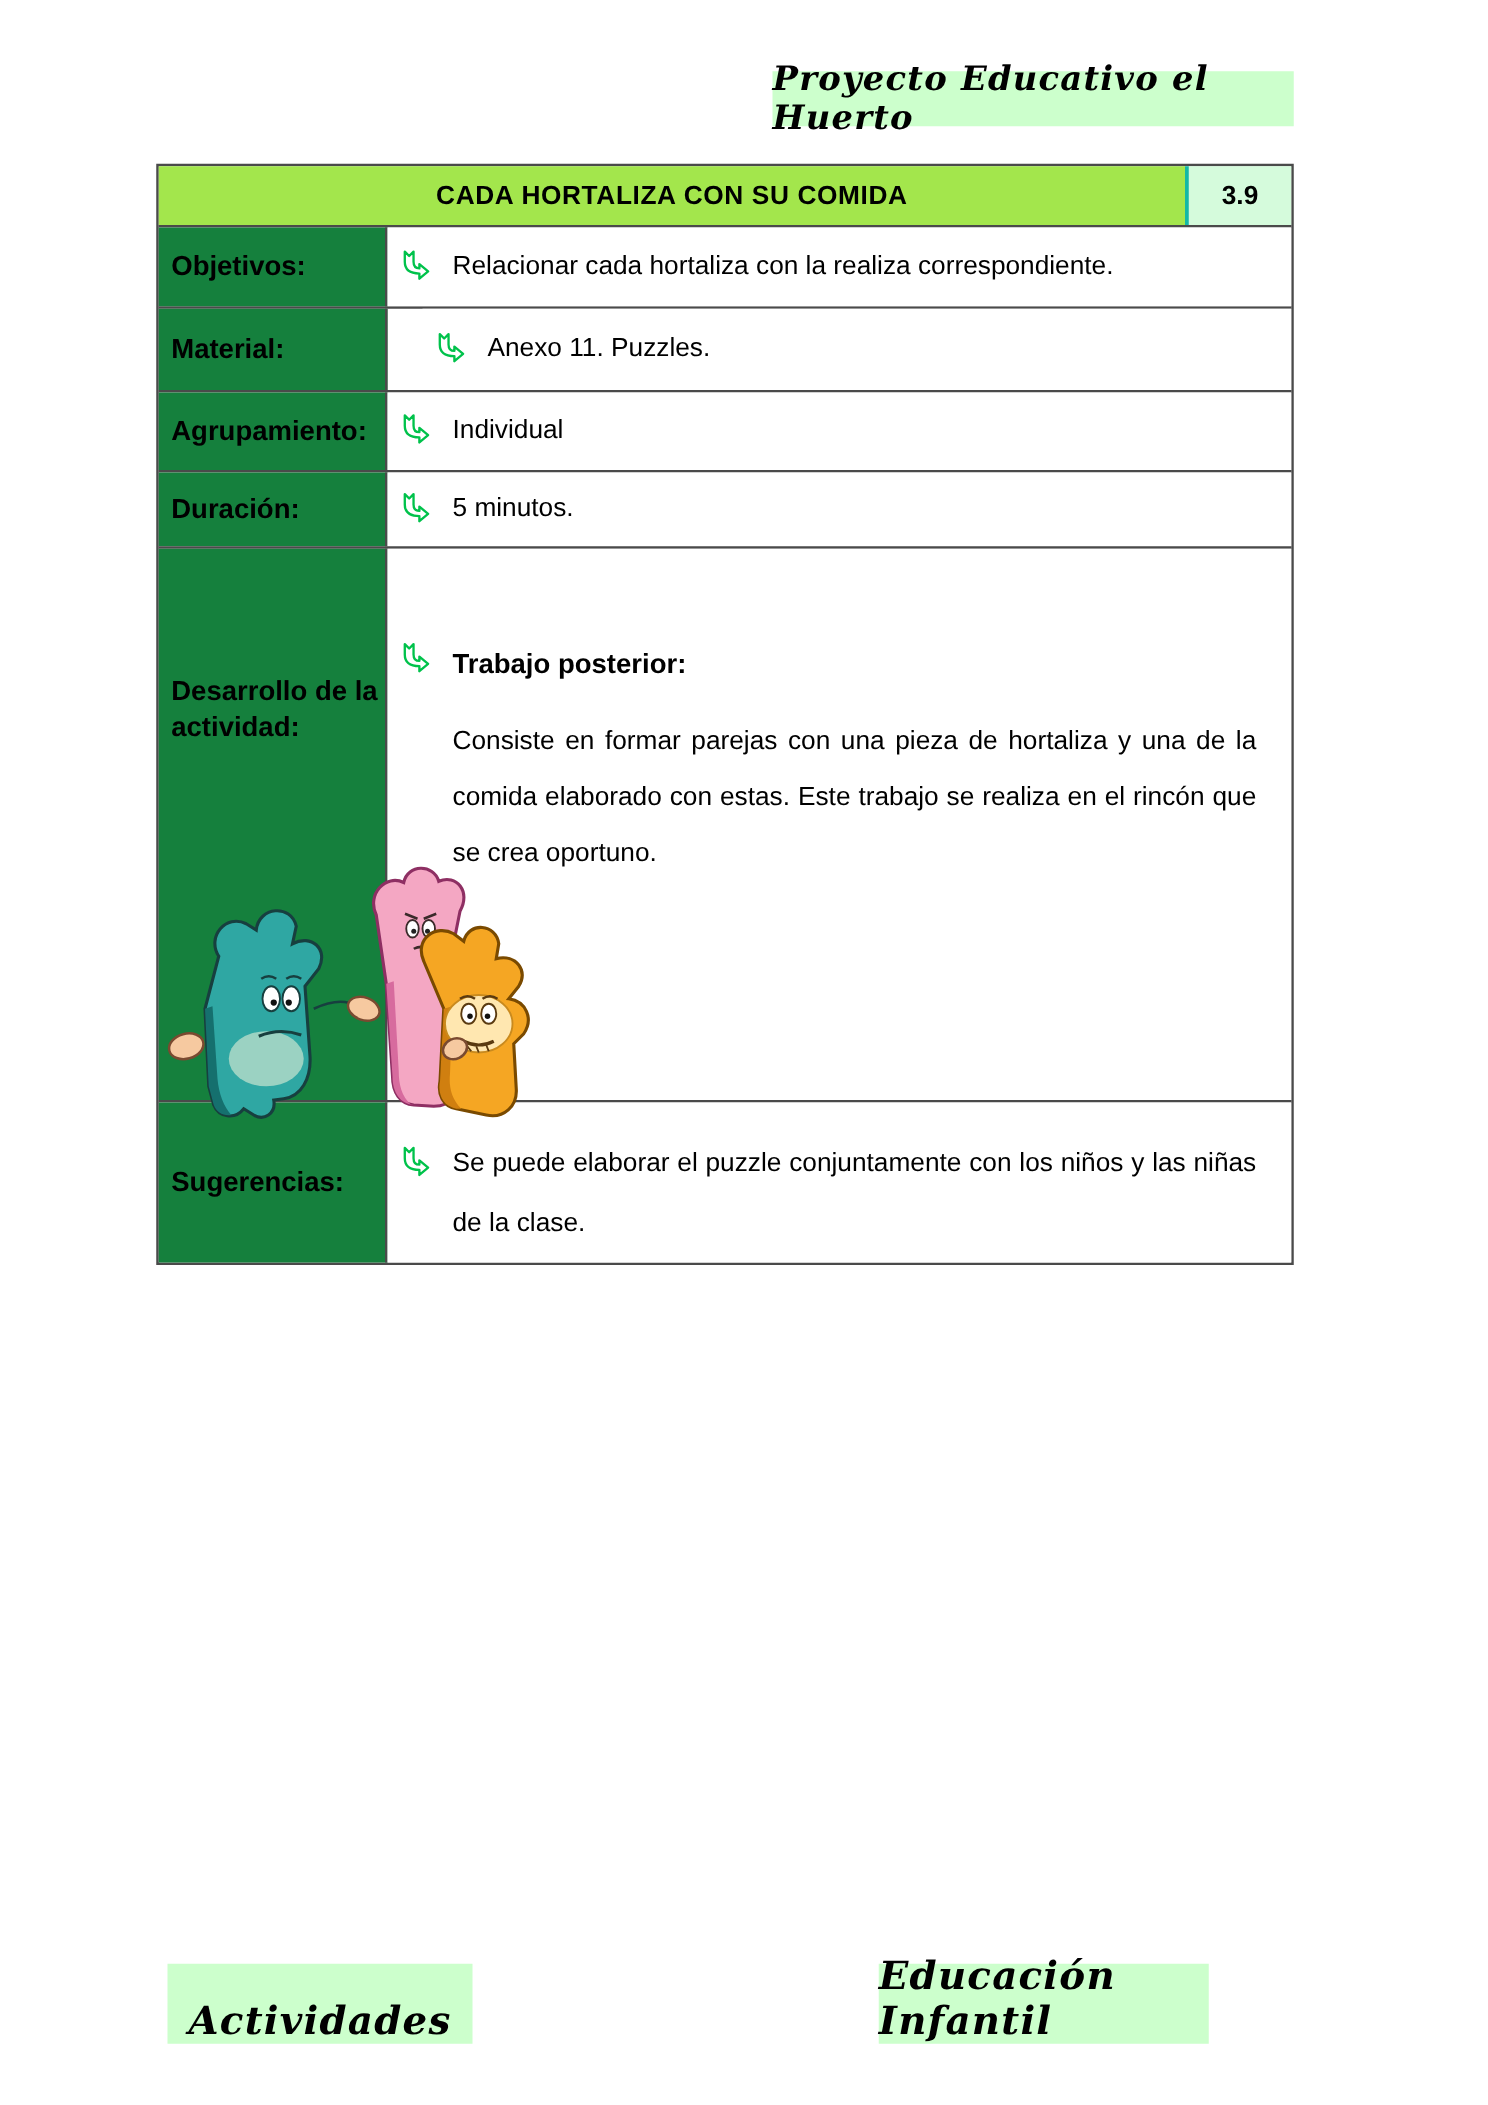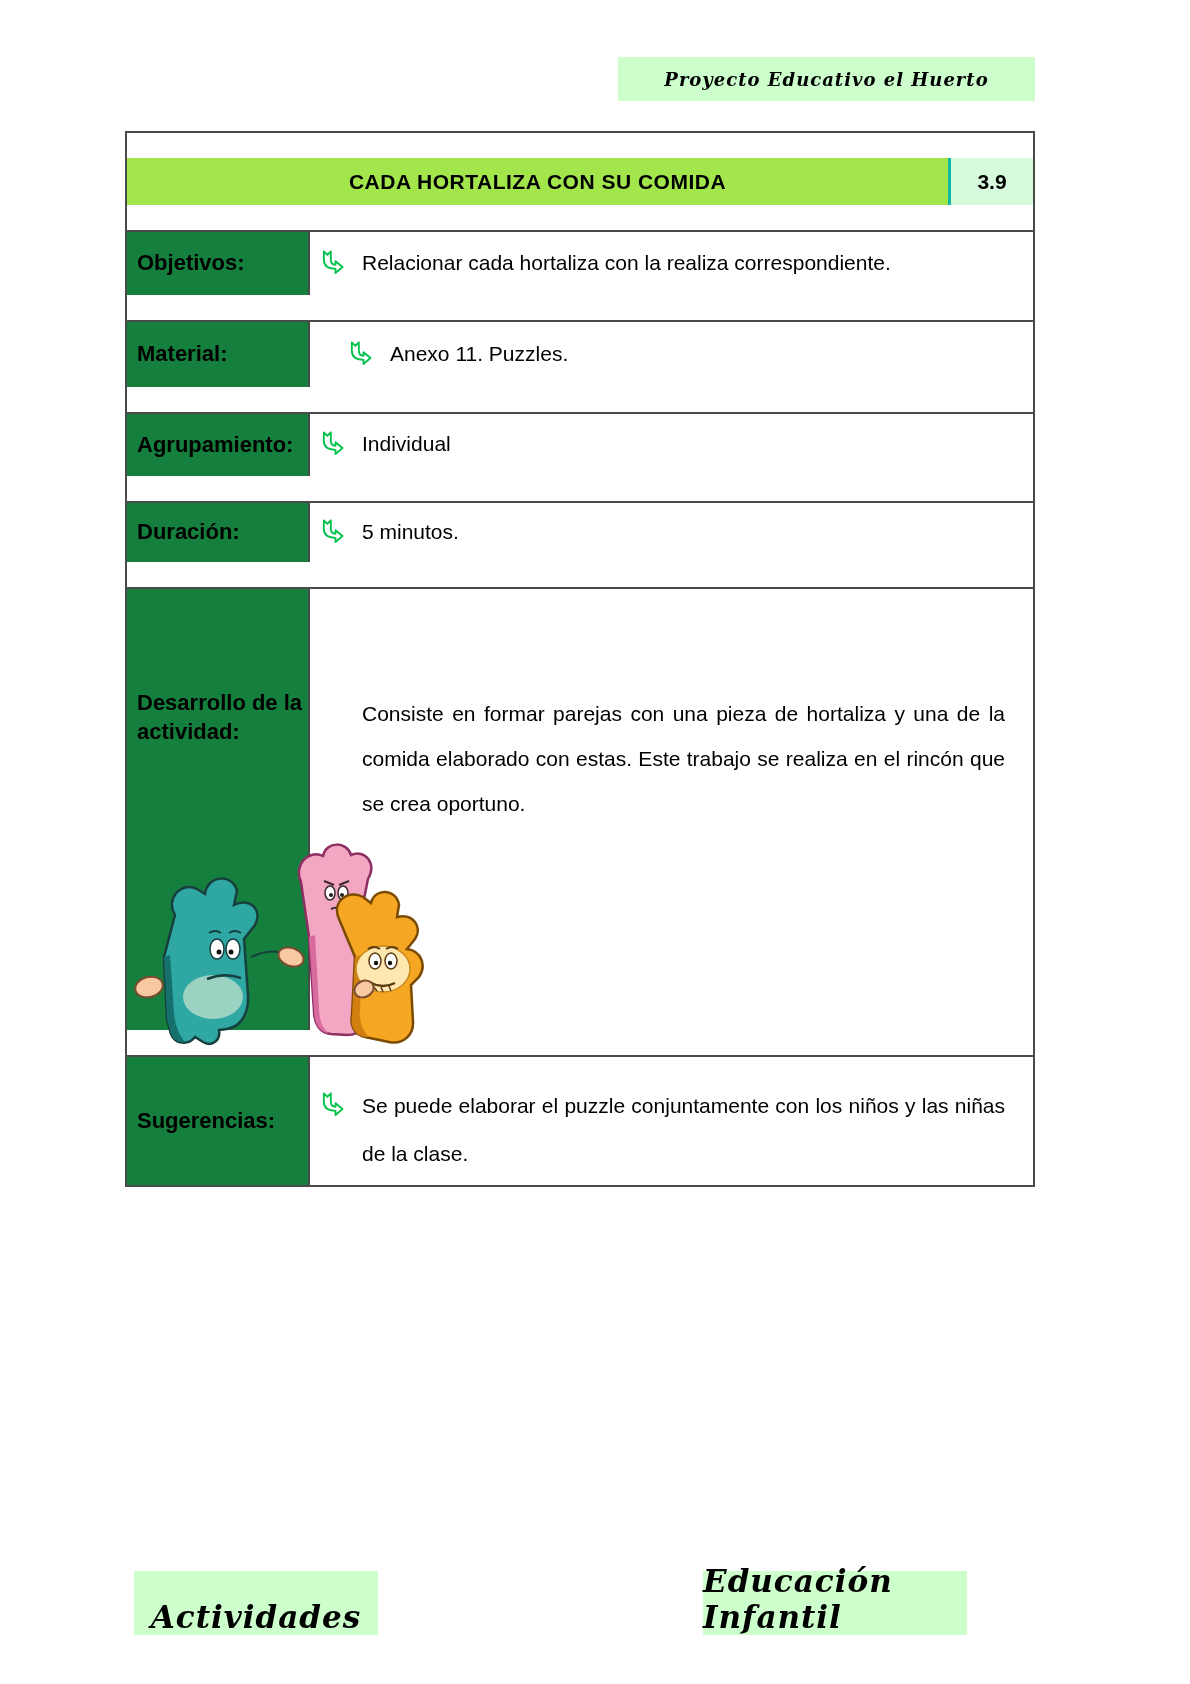--- a/index.html
+++ b/index.html
@@ -16,27 +16,27 @@
     position:absolute;left:618px;top:57px;width:417px;height:44px;
     background:#ccffcc;
     display:flex;align-items:center;justify-content:center;
   }
   .script-text{
     font-family:"DejaVu Serif", serif;
     font-style:italic;
     font-weight:600;
     letter-spacing:1px;
   }
-  .top-badge .script-text{font-size:18px;}
+  .top-badge .script-text{font-size:27px;}
   
   .sheet-table{
     position:absolute;left:125px;top:131px;width:906px;
     border:2px solid #4a4a4a;
   }
-  .row{display:flex;border-top:2px solid #4a4a4a;margin-top:25px;}
+  .row{display:flex;border-top:2px solid #4a4a4a;}
   .row.header{border-top:none;}
   .title-cell{
     flex:1;background:#a3e64c;height:47px;
     display:flex;align-items:center;justify-content:center;
     font-size:21px;font-weight:bold;letter-spacing:.5px;
   }
   .code-cell{
     width:82px;background:#d5fbdc;height:47px;
     border-left:3px solid #14b8a6;
     display:flex;align-items:center;justify-content:center;
@@ -162,20 +162,26 @@
           <span>5 minutos.</span>
         </div>
       </div>
     </div>
 
     <div class="row r-desarrollo">
       <div class="label-cell top-offset">
         <span class="lbl">Desarrollo de la actividad:</span>
       </div>
       <div class="content-cell block des-content">
+        <div class="bullet-line">
+          <svg class="bullet-icon" viewBox="0 0 24 24">
+            <path d="M5 2 L8 5 L11 2 L11 9 C11 12 12 13.5 15 13.5 L15 10.5 L21 15.5 L15 20.5 L15 17 C9 17 5 15 5 9 Z" fill="#ffffff" stroke="#00c24b" stroke-width="1.6" stroke-linejoin="round"></path>
+          </svg>
+          <span class="des-heading">Trabajo posterior:</span>
+        </div>
         <div class="des-paragraph">Consiste en formar parejas con una pieza de hortaliza y una de la comida elaborado con estas. Este trabajo se realiza en el rincón que se crea oportuno.</div>
       </div>
 
       <svg class="puzzle-art" viewBox="0 0 312 218">
 
         <ellipse cx="16" cy="150" rx="14" ry="10" fill="#f6c9a0" stroke="#7a4a30" stroke-width="2" transform="rotate(-15 16 150)"></ellipse>
 
         <g>
           <path d="M168 45 C160 28 176 12 190 19 C193 4 214 4 218 18 C232 12 244 26 235 42 L231 62 L236 172 C237 188 228 198 214 198 L198 197 C187 196 181 187 181 174 L176 100 Z" fill="#f4a7c3" stroke="#8e2f63" stroke-width="2.5"></path>
           <path d="M176 100 L181 174 C181 187 187 196 198 197 L196 197 C188 190 186 180 186 170 L182 98 Z" fill="#d76b9e"></path>

